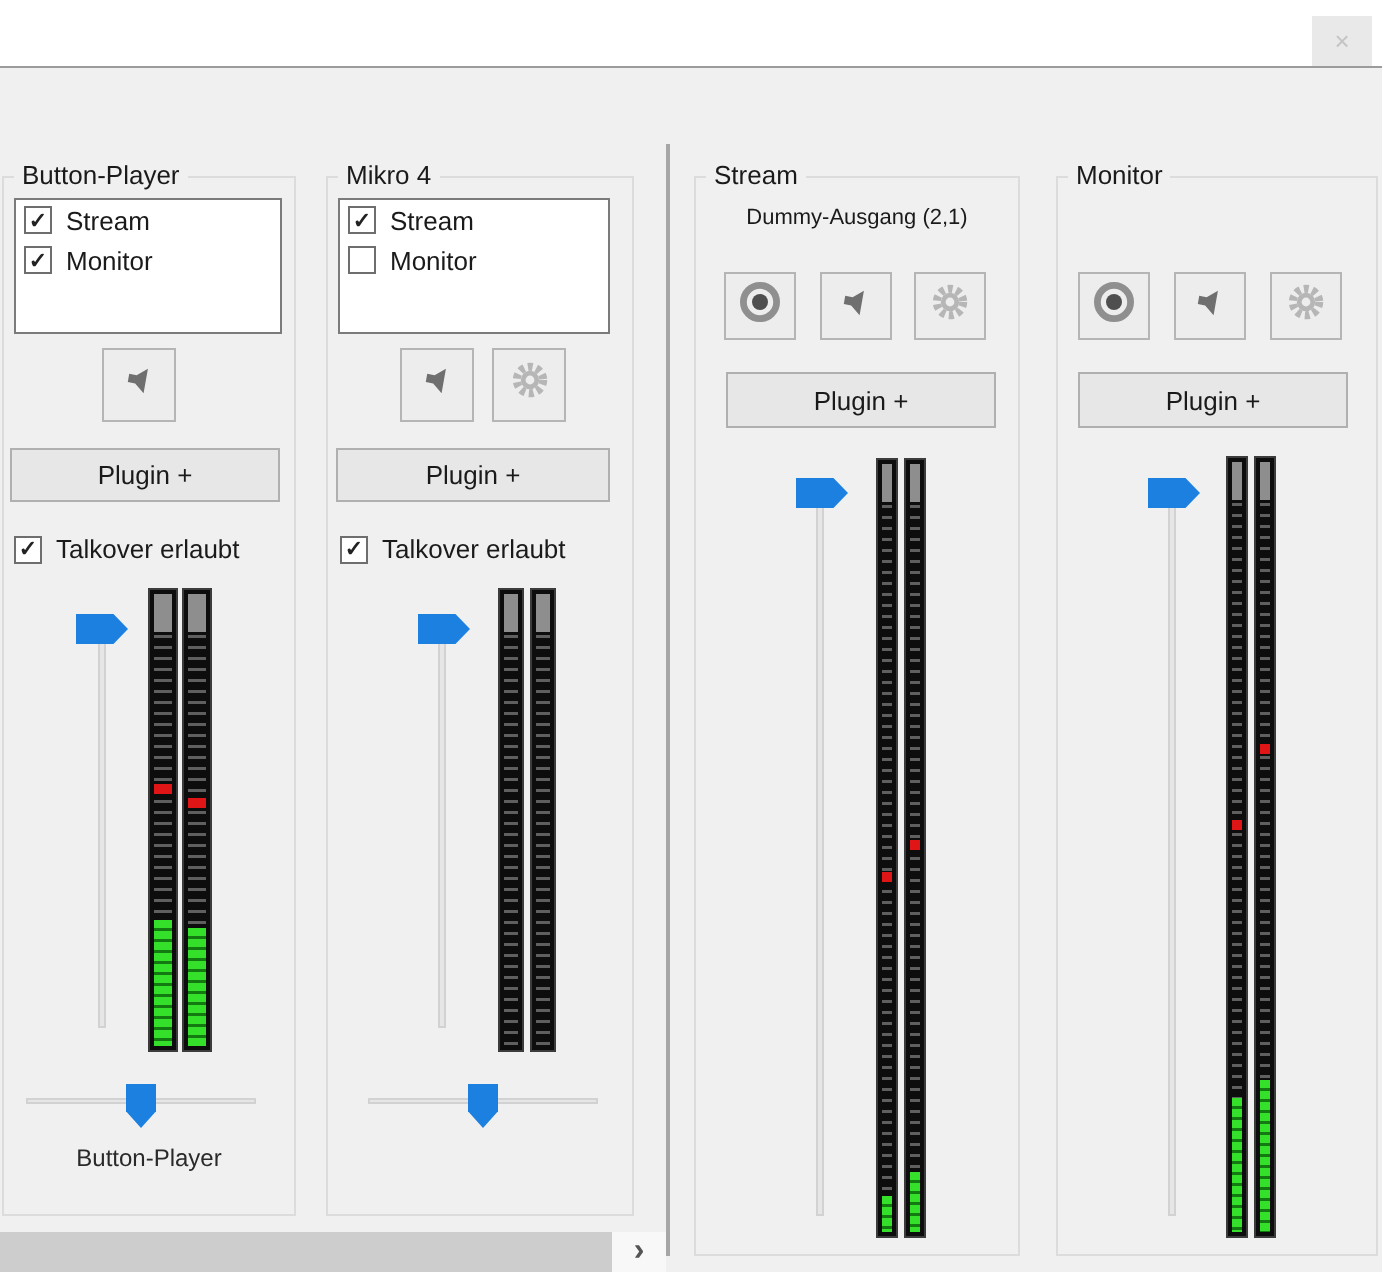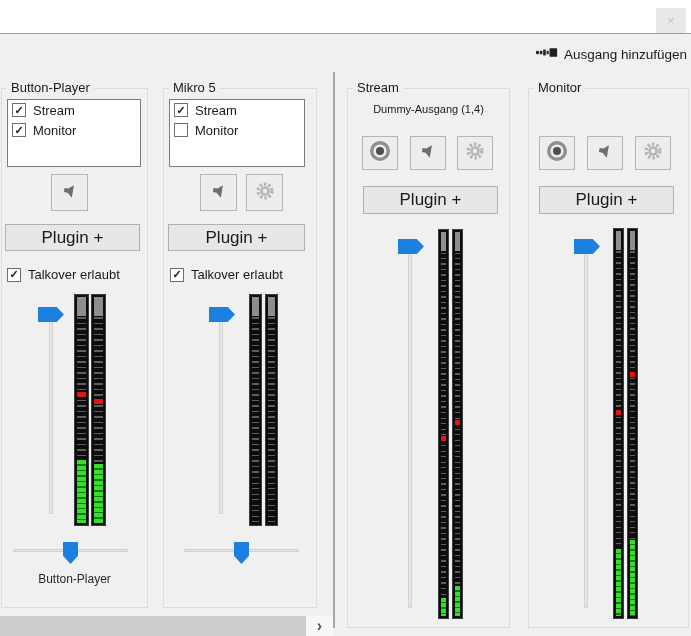--- a/index.html
+++ b/index.html
@@ -20,21 +20,21 @@
 
   .listbox { position:absolute; background:#ffffff; border:1px solid #7b7b7b; box-sizing:border-box; }
   .lb-row { display:flex; align-items:center; gap:7px; padding:2px 0 2px 4px; height:16px; }
   .checkbox { width:14px; height:14px; background:#fff; border:1px solid #6e6e6e; box-sizing:border-box;
               display:flex; align-items:center; justify-content:center; font-size:11px; font-weight:bold; color:#222; flex:0 0 auto; }
   .lb-label { font-size:13px; }
 
   .sq-btn { position:absolute; background:#ededed; border:1px solid #b5b5b5; box-sizing:border-box;
             display:flex; align-items:center; justify-content:center; cursor:pointer; }
   .plugin-btn { position:absolute; background:#e7e7e7; border:1px solid #b0b0b0; box-sizing:border-box;
-                display:flex; align-items:center; justify-content:center; font-size:17px; cursor:pointer; }
+                display:flex; align-items:center; justify-content:center; font-size:13px; cursor:pointer; }
 
   .talkover { position:absolute; display:flex; align-items:center; gap:7px; }
   .talkover-label { font-size:13px; }
 
   .vtrack { position:absolute; width:4px; background:#e6e6e6; border:1px solid #d2d2d2; box-sizing:border-box; }
   .vhandle { position:absolute; width:26px; height:15px; background:#1b80df;
              clip-path:polygon(0 0, 72% 0, 100% 50%, 72% 100%, 0 100%); cursor:pointer; }
   .htrack { position:absolute; height:3px; background:#e6e6e6; border:1px solid #d2d2d2; box-sizing:border-box; }
   .hhandle { position:absolute; width:15px; height:22px; background:#1b80df;
              clip-path:polygon(0 0, 100% 0, 100% 62%, 50% 100%, 0 62%); cursor:pointer; }
@@ -62,32 +62,20 @@
 
 <div class="app">
   <div class="titlebar">
     <div class="close-btn">
       <span>×</span>
     </div>
   </div>
 
   <div class="main"></div>
 
-  <div class="add-output">
-    <span>
-      <svg width="22" height="13" viewBox="0 0 26 14">
-        <rect x="0" y="5" width="3.5" height="4" rx="1.5" fill="#1f1f1f"></rect>
-        <rect x="4.5" y="5" width="3" height="4" fill="#1f1f1f"></rect>
-        <rect x="8.5" y="3.5" width="3" height="7" fill="#1f1f1f"></rect>
-        <rect x="12.5" y="5" width="2.5" height="4" fill="#1f1f1f"></rect>
-        <rect x="16" y="2" width="9" height="10" rx="1" fill="#1f1f1f"></rect>
-      </svg>
-    </span>
-    <span>Ausgang hinzufügen</span>
-  </div>
 
   <div class="group" style="left:1px; top:88px; width:147px; height:520px;">
     <span class="group-title">Button-Player</span>
     <div class="listbox" style="left:5px; top:10px; width:134px; height:68px;">
       <div class="lb-row">
         <span class="checkbox">✓</span>
         <span class="lb-label">Stream</span>
       </div>
       <div class="lb-row">
         <span class="checkbox">✓</span>
@@ -121,21 +109,21 @@
       <div class="meter-cap"></div>
       <div class="meter-red" style="top: 104px;"></div>
       <div class="meter-green" style="height: 59px;"></div>
     </div>
     <div class="htrack" style="left:11px; top:460px; width:115px;"></div>
     <div class="hhandle" style="left:61px; top:453px;"></div>
     <div class="footer-label" style="top:483px;">Button-Player</div>
   </div>
 
   <div class="group" style="left:163px; top:88px; width:154px; height:520px;">
-    <span class="group-title">Mikro 5</span>
+    <span class="group-title">Mikro 4</span>
     <div class="listbox" style="left:5px; top:10px; width:136px; height:68px;">
       <div class="lb-row">
         <span class="checkbox">✓</span>
         <span class="lb-label">Stream</span>
       </div>
       <div class="lb-row">
         <span class="checkbox"></span>
         <span class="lb-label">Monitor</span>
       </div>
     </div>
@@ -177,21 +165,21 @@
       <div class="meter-green" style="height: 0px;"></div>
     </div>
     <div class="htrack" style="left:20px; top:460px; width:115px;"></div>
     <div class="hhandle" style="left:70px; top:453px;"></div>
   </div>
 
   <div class="divider"></div>
 
   <div class="group" style="left:347px; top:88px; width:163px; height:540px;">
     <span class="group-title">Stream</span>
-    <div class="device-label" style="top:14px;">Dummy-Ausgang (1,4)</div>
+    <div class="device-label" style="top:14px;">Dummy-Ausgang (2,1)</div>
     <div class="sq-btn" style="left:14px; top:47px; width:36px; height:34px;">
       <span>
         <svg width="24" height="24" viewBox="0 0 24 24">
           <circle cx="12" cy="12" r="8.3" fill="none" stroke="#8f8f8f" stroke-width="3.4"></circle>
           <circle cx="12" cy="12" r="4" fill="#4f4f4f"></circle>
         </svg>
       </span>
     </div>
     <div class="sq-btn" style="left:62px; top:47px; width:36px; height:34px;">
       <span>

